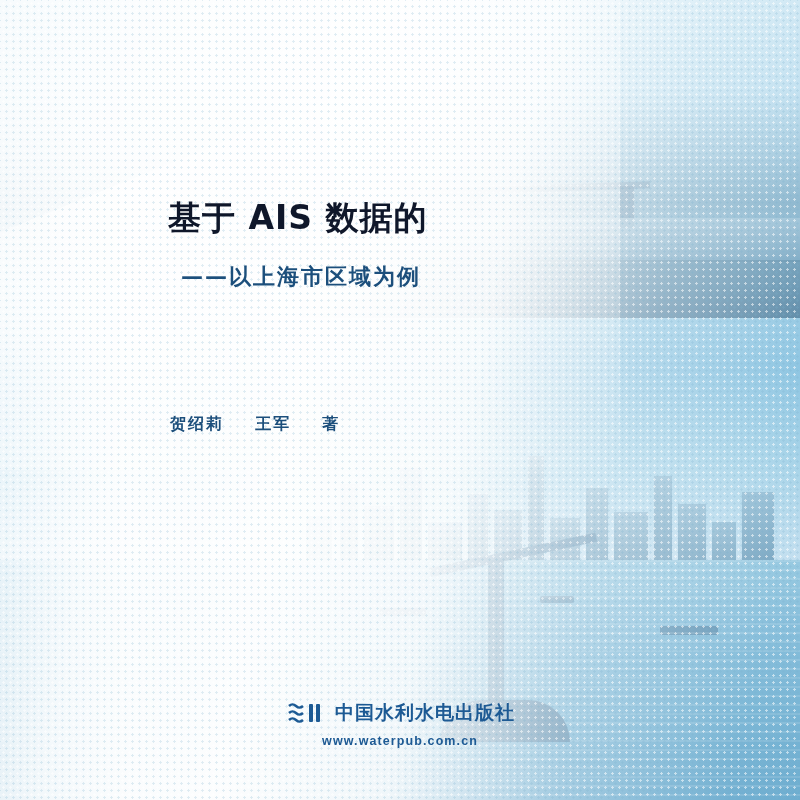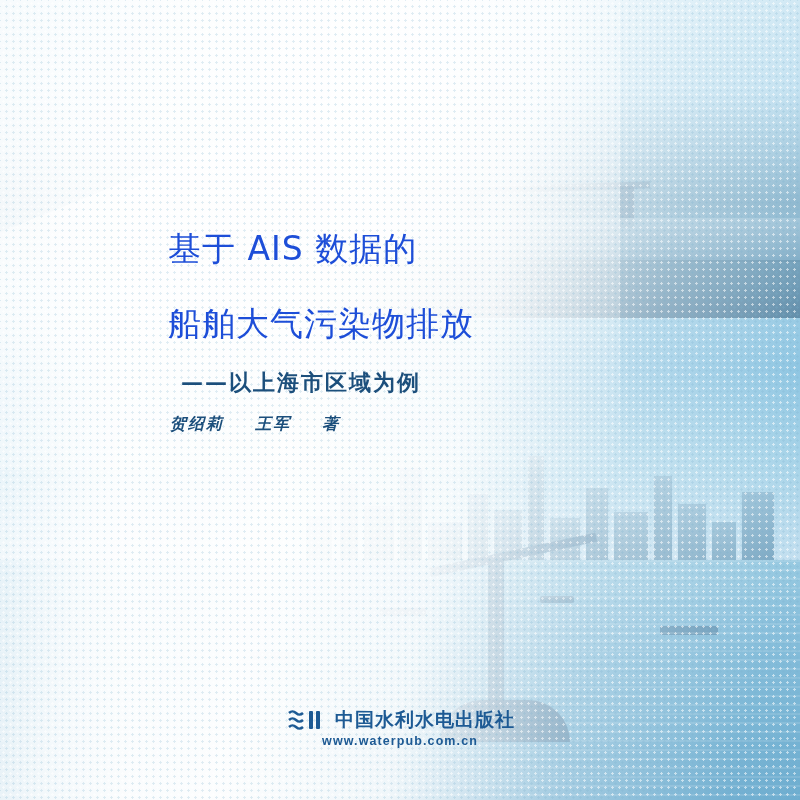--- a/index.html
+++ b/index.html
@@ -211,26 +211,25 @@
   
   .title-block {
     position: absolute;
     left: 168px;
     top: 196px;
     width: 520px;
   }
   .title-line {
     font-family: "DejaVu Sans", "Liberation Sans", sans-serif;
     font-size: 33px;
-    font-weight: 400;
+    font-weight: 700;
     letter-spacing: 1px;
-    color: #1d4ed8;
+    color: #0f172a;
     line-height: 44px;
     white-space: nowrap;
-    margin-top: 31px;
   }
   .subtitle {
     margin-top: 22px;
     margin-left: 13px;
     font-family: "DejaVu Sans", "Liberation Sans", sans-serif;
     font-size: 22px;
     font-weight: 700;
     letter-spacing: 2px;
     color: #1c4f7c;
     white-space: nowrap;
@@ -238,32 +237,32 @@
   .authors {
     position: absolute;
     left: 170px;
     top: 414px;
     font-family: "DejaVu Sans", "Liberation Sans", sans-serif;
     font-size: 16px;
     font-weight: 600;
     letter-spacing: 2px;
     color: #1c4f7c;
     white-space: nowrap;
-    font-style: italic;
   }
   .authors .gap { display: inline-block; width: 16px; }
 
   
   .publisher {
     position: absolute;
     left: 0; right: 0;
     bottom: 52px;
     display: flex;
     flex-direction: column;
     align-items: center;
+    gap: 7px;
     text-align: center;
   }
   .pub-row {
     display: flex;
     align-items: center;
     gap: 10px;
   }
   .pub-logo { display: block; }
   .pub-name {
     font-family: "DejaVu Sans", "Liberation Sans", sans-serif;
@@ -329,21 +328,20 @@
   </div>
 
   <div class="sweep"></div>
   <div class="sweep2"></div>
   <div class="haze"></div>
   <div class="dots"></div>
   <div class="dots-dark"></div>
 
   <div class="title-block">
     <div class="title-line">基于 AIS 数据的</div>
-    <div class="title-line">船舶大气污染物排放</div>
     <div class="subtitle">——以上海市区域为例</div>
   </div>
 
   <div class="authors">
     <span>贺绍莉</span>
     <span class="gap"></span>
     <span>王军</span>
     <span class="gap"></span>
     <span>著</span>
   </div>

